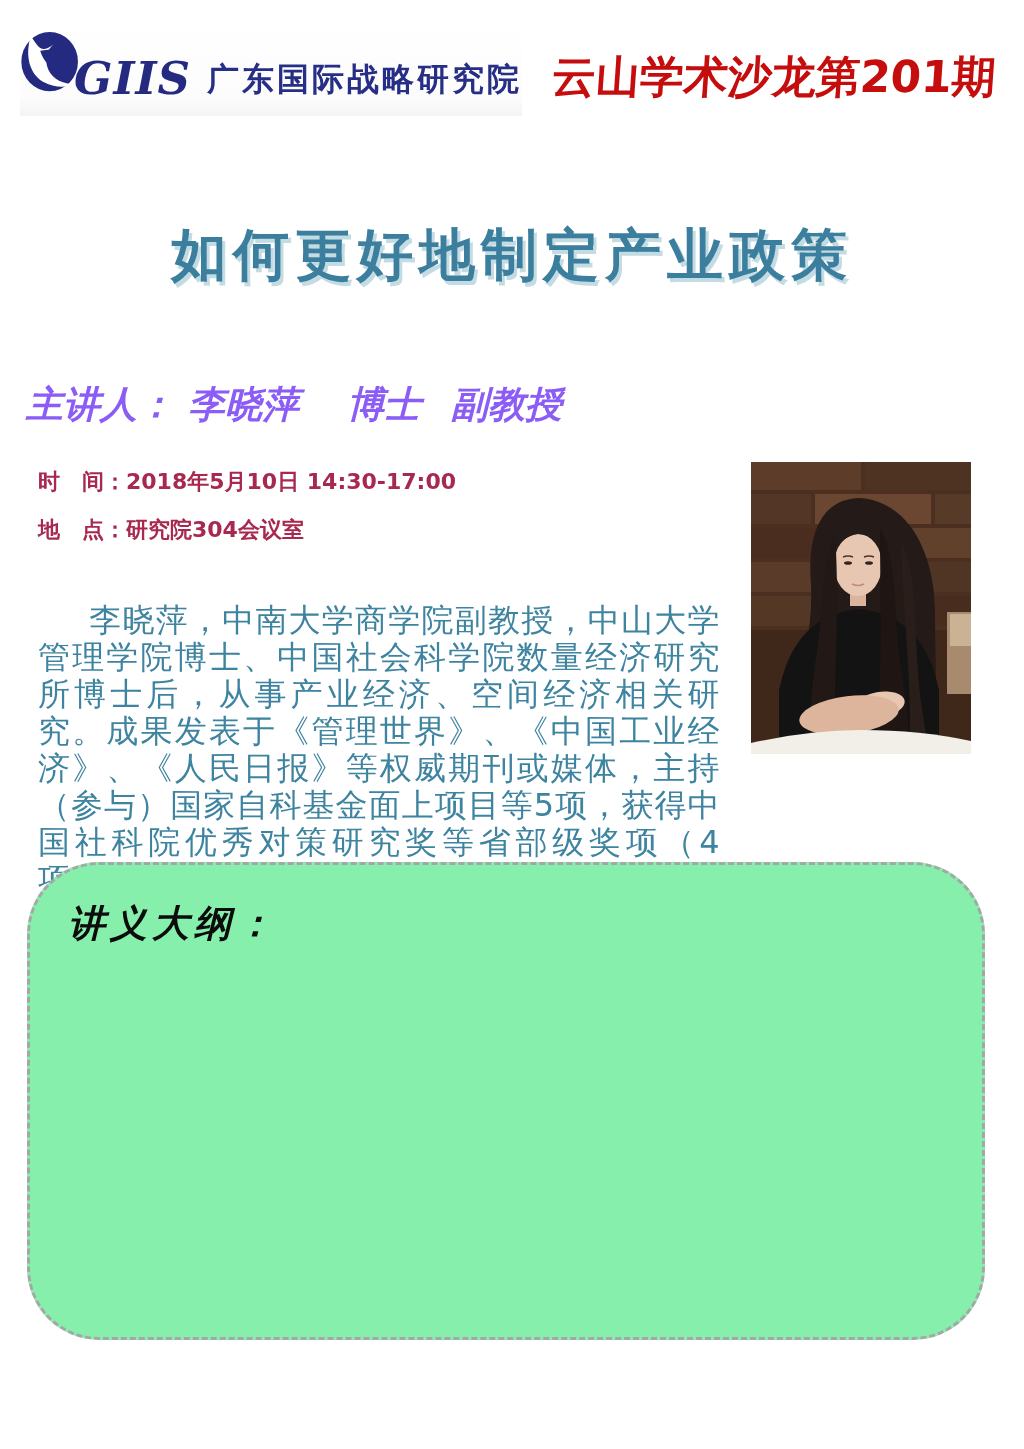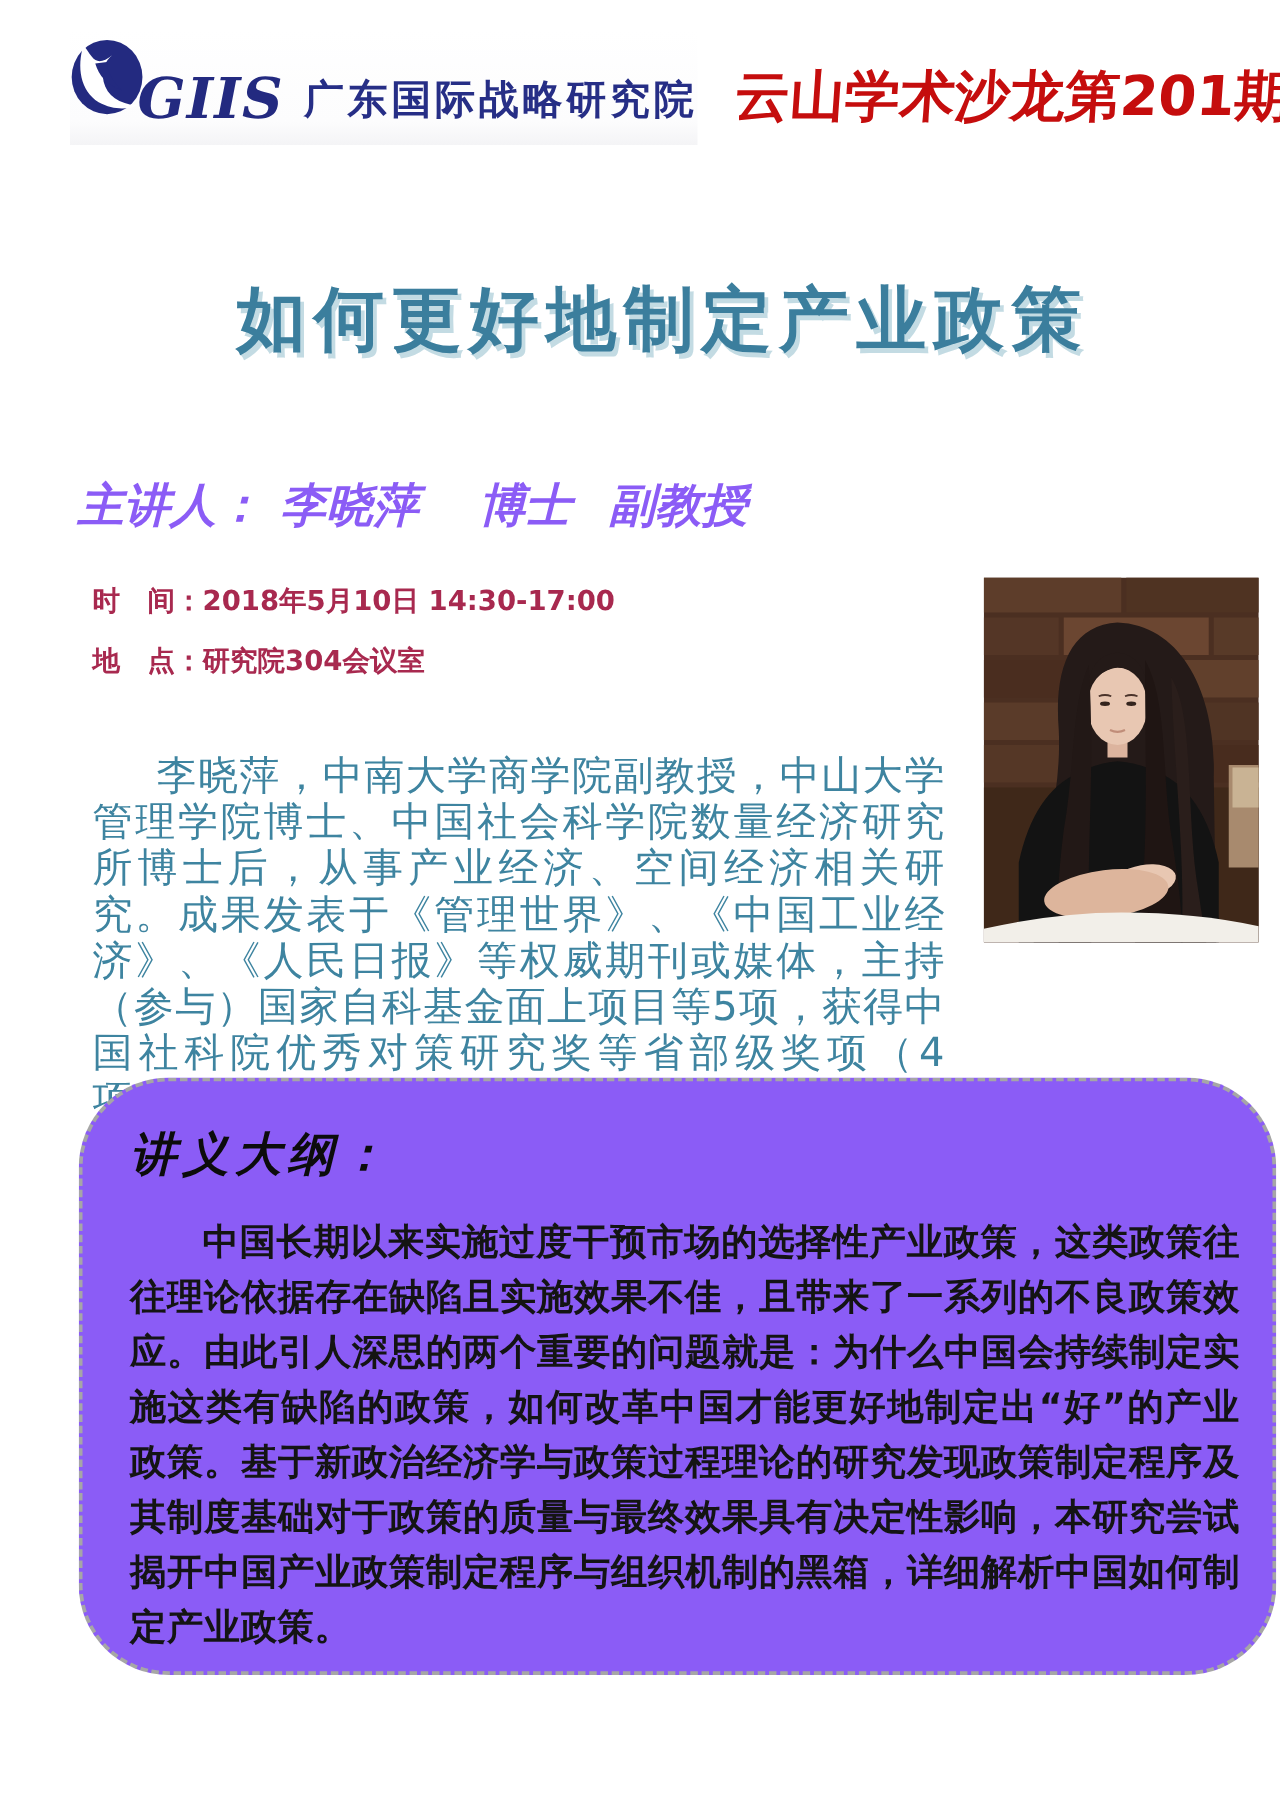--- a/index.html
+++ b/index.html
@@ -2,21 +2,21 @@
 <html><head>
 <meta charset="utf-8">
 <style>
   html,body{margin:0;padding:0;}
   body{
     width:1024px;height:1449px;
     background:#ffffff;
     font-family:"DejaVu Sans",sans-serif;
     position:relative;overflow:hidden;
   }
-  .poster{position:absolute;inset:0;margin-left:36px;}
+  .poster{position:absolute;inset:0;}
 
   
   .logo-row{
     position:absolute;left:20px;top:24px;width:502px;height:92px;
     display:flex;align-items:flex-start;
     background:linear-gradient(180deg,#ffffff 0%,#fcfcfd 80%,#f4f4f6 100%);
   }
   .logo-mark{width:62px;height:70px;flex:0 0 auto;margin-top:4px;}
   .logo-mark svg{display:block;width:100%;height:100%;}
   .logo-acronym{
@@ -65,21 +65,21 @@
     position:absolute;left:38px;top:602px;width:682px;
     color:#3e84a0;font-size:32px;line-height:37px;
     text-indent:1.6em;font-weight:500;letter-spacing:.5px;
     text-align:justify;
   }
 
   
   .outline-box{
     position:absolute;left:27px;top:862px;width:958px;height:478px;
     border:3px dashed #a6a6a6;border-radius:72px;box-sizing:border-box;
-    padding:34px 26px 0 38px;background:#8b5cf6;
+    padding:34px 26px 0 38px;background:#86efac;
   }
   .outline-heading{
     color:#0c0c0c;font-size:37px;font-weight:900;font-style:italic;
     letter-spacing:5px;
   }
   .outline-body{
     margin-top:22px;color:#141414;font-size:29px;line-height:44px;
     text-indent:2em;font-weight:600;letter-spacing:.5px;text-align:justify;
   }
 </style>
@@ -167,16 +167,15 @@
       <ellipse cx="98" cy="253" rx="50" ry="19" fill="#ddb59c" transform="rotate(-7 98 253)"></ellipse>
 
       <path d="M0 292 L 0 281 Q 58 268 110 268 Q 170 268 220 279 L 220 292 Z" fill="#f2efe9"></path>
     </svg>
   </div>
 
   <div class="bio-paragraph">李晓萍，中南大学商学院副教授，中山大学管理学院博士、中国社会科学院数量经济研究所博士后，从事产业经济、空间经济相关研究。成果发表于《管理世界》、《中国工业经济》、《人民日报》等权威期刊或媒体，主持（参与）国家自科基金面上项目等5项，获得中国社科院优秀对策研究奖等省部级奖项（4项），多项内参要报被国办、中办采用。</div>
 
   <div class="outline-box">
     <div class="outline-heading">讲义大纲：</div>
-    <div class="outline-body">中国长期以来实施过度干预市场的选择性产业政策，这类政策往往理论依据存在缺陷且实施效果不佳，且带来了一系列的不良政策效应。由此引人深思的两个重要的问题就是：为什么中国会持续制定实施这类有缺陷的政策，如何改革中国才能更好地制定出“好”的产业政策。基于新政治经济学与政策过程理论的研究发现政策制定程序及其制度基础对于政策的质量与最终效果具有决定性影响，本研究尝试揭开中国产业政策制定程序与组织机制的黑箱，详细解析中国如何制定产业政策。</div>
   </div>
 
 </div>
 
 </body></html>

